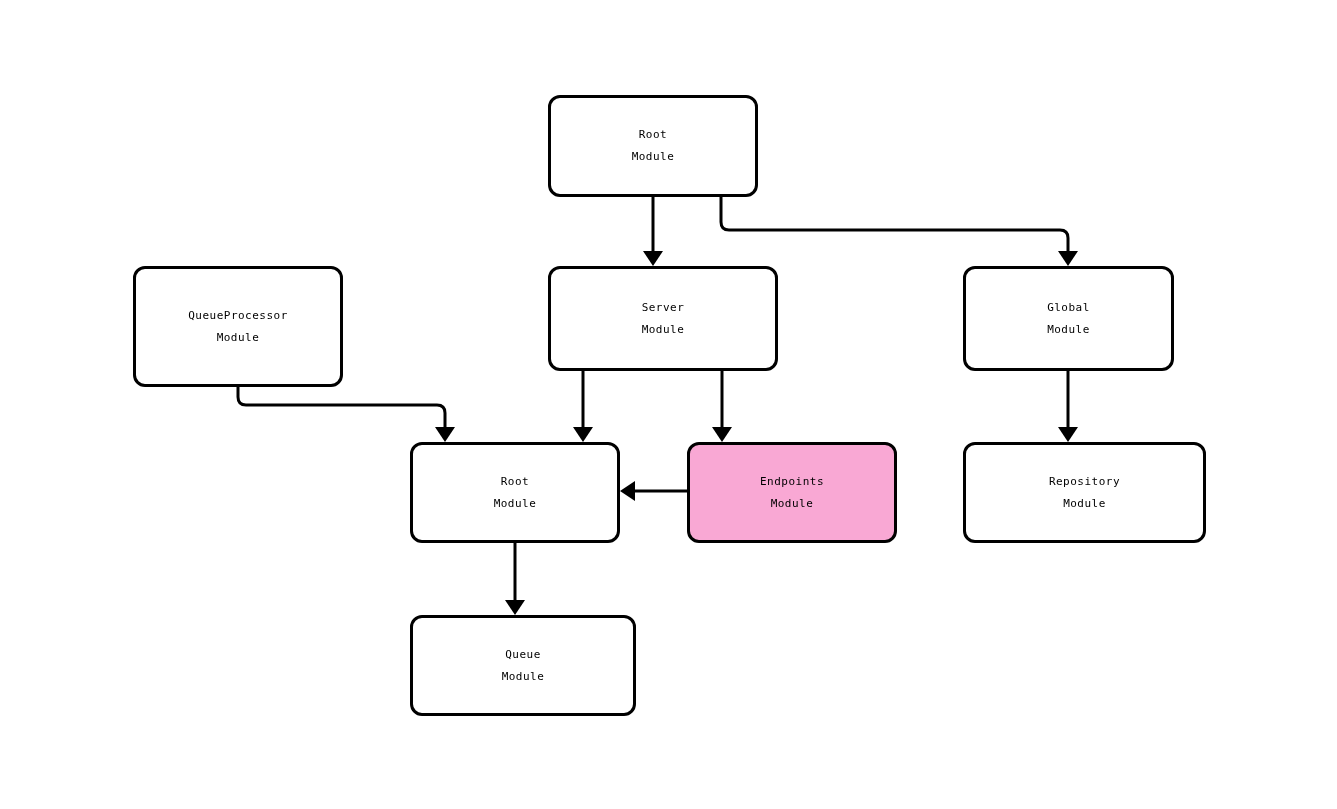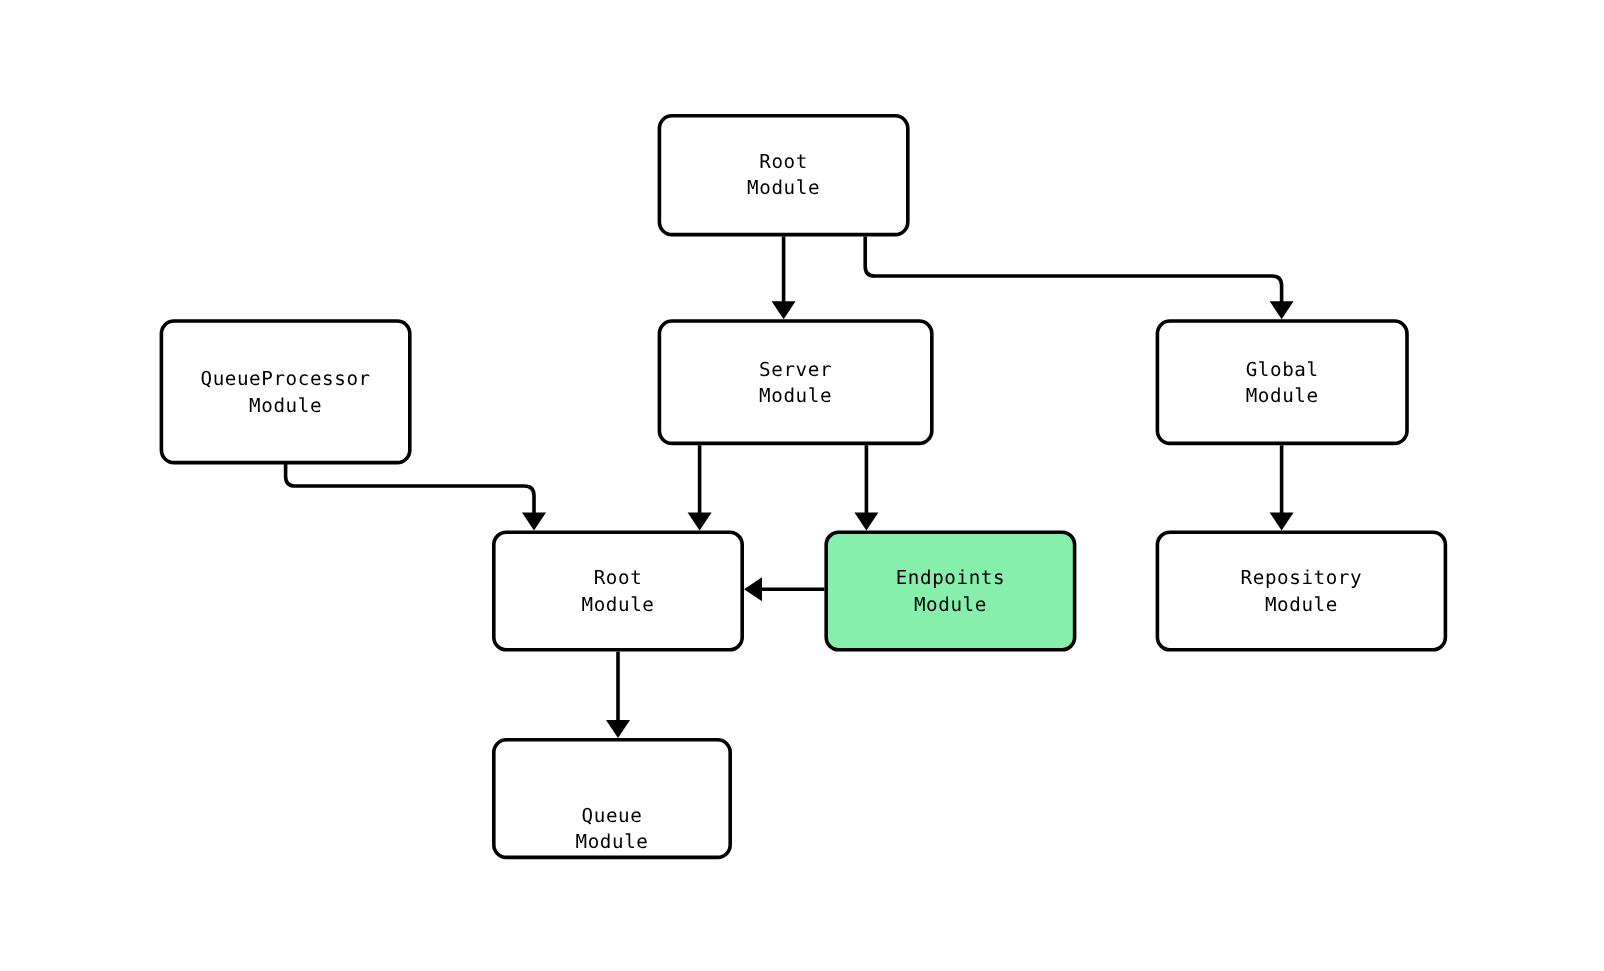--- a/index.html
+++ b/index.html
@@ -33,21 +33,21 @@
     border-radius: 12px;
     background: #ffffff;
     display: flex;
     flex-direction: column;
     align-items: center;
     justify-content: center;
     z-index: 2;
   }
   .node-label {
     font-family: "DejaVu Sans Mono", "Liberation Mono", monospace;
-    font-size: 16px;
+    font-size: 11px;
     line-height: 22px;
     color: #000000;
     text-align: center;
     letter-spacing: 0.5px;
     white-space: pre;
   }
 </style>
 </head>
 <body>
 
@@ -99,25 +99,25 @@
       <div class="node-label">Module</div>
     </div>
     <div class="node" style="left: 963px; top: 266px; width: 211px; height: 105px; background: rgb(255, 255, 255); border-color: rgb(0, 0, 0);">
       <div class="node-label">Global</div>
       <div class="node-label">Module</div>
     </div>
     <div class="node" style="left: 410px; top: 442px; width: 210px; height: 101px; background: rgb(255, 255, 255); border-color: rgb(0, 0, 0);">
       <div class="node-label">Root</div>
       <div class="node-label">Module</div>
     </div>
-    <div class="node" style="left: 687px; top: 442px; width: 210px; height: 101px; background: #86efac; border-color: rgb(0, 0, 0);">
+    <div class="node" style="left: 687px; top: 442px; width: 210px; height: 101px; background: #f9a8d4; border-color: rgb(0, 0, 0);">
       <div class="node-label">Endpoints</div>
       <div class="node-label">Module</div>
     </div>
     <div class="node" style="left: 963px; top: 442px; width: 243px; height: 101px; background: rgb(255, 255, 255); border-color: rgb(0, 0, 0);">
       <div class="node-label">Repository</div>
       <div class="node-label">Module</div>
     </div>
-    <div class="node" style="left: 410px; top: 615px; width: 200px; height: 101px; background: rgb(255, 255, 255); border-color: rgb(0, 0, 0); justify-content: flex-end;">
+    <div class="node" style="left: 410px; top: 615px; width: 226px; height: 101px; background: rgb(255, 255, 255); border-color: rgb(0, 0, 0);">
       <div class="node-label">Queue</div>
       <div class="node-label">Module</div>
     </div>
   </div>
 
 </body></html>

